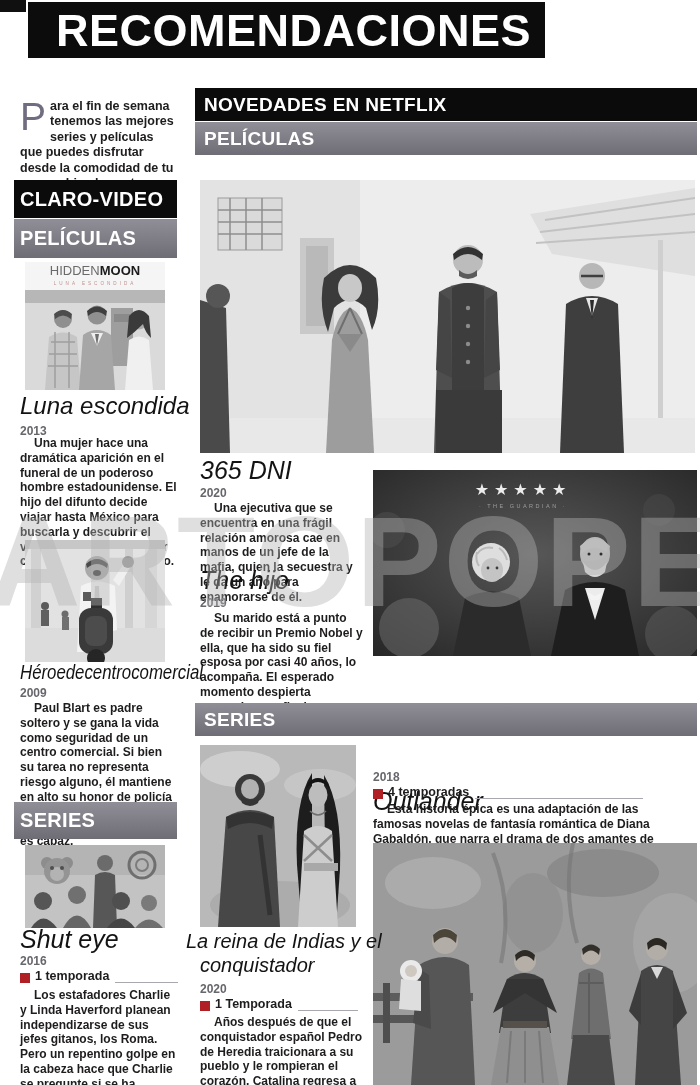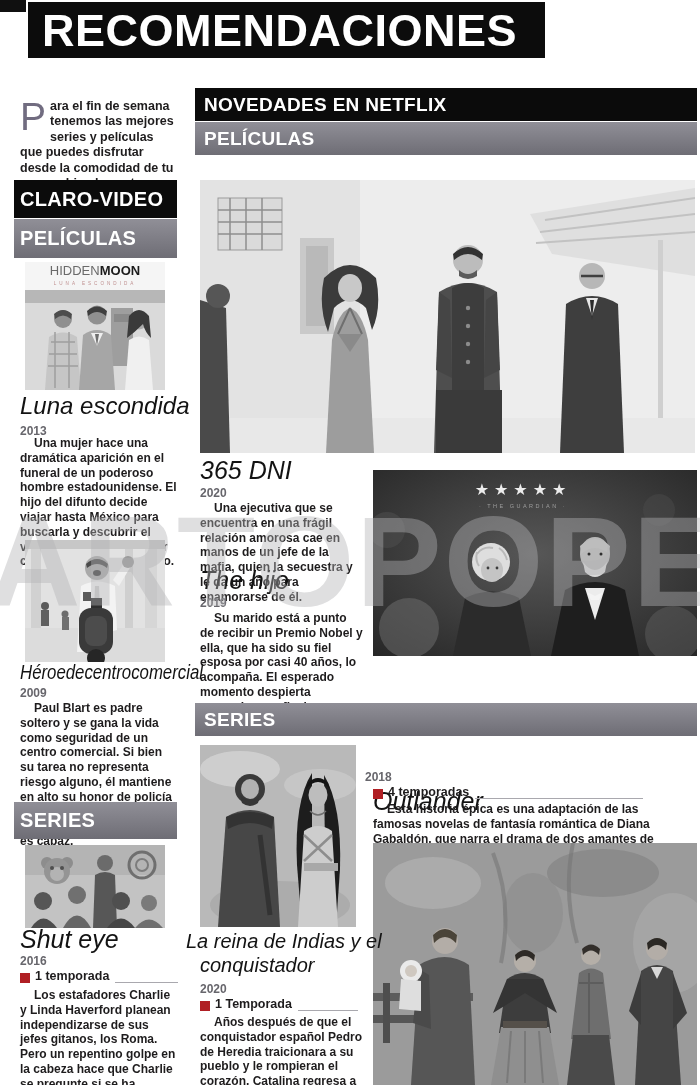--- a/index.html
+++ b/index.html
@@ -4,21 +4,21 @@
 <style>
   html,body{margin:0;padding:0;background:#ffffff;}
   .page{
     position:relative;width:700px;height:1085px;background:#fff;
     font-family:"Liberation Sans", sans-serif;overflow:hidden;color:#1e1c1d;
   }
   
   .corner-sq{position:absolute;left:0;top:0;width:26px;height:12px;background:#101010;}
   .banner{
     position:absolute;left:28px;top:2px;width:517px;height:56px;background:#0c0c0c;
-    color:#fff;font-size:45px;font-weight:700;line-height:57px;padding-left:14px;
+    color:#fff;font-size:45px;font-weight:700;line-height:57px;padding-left:28px;
     letter-spacing:0.5px;white-space:nowrap;box-sizing:border-box;
   }
   
   .hdr{position:absolute;color:#fff;display:flex;align-items:center;box-sizing:border-box;
        font-weight:700;letter-spacing:0.3px;}
   .hdr.black{background:#0b0b0b;}
   .hdr.gray{background:linear-gradient(180deg,#908f97 0%,#6e6d75 100%);}
   .hdr-claro{left:14px;top:180px;width:163px;height:38px;font-size:20px;padding-left:6px;}
   .hdr-claro-pel{left:14px;top:219px;width:163px;height:39px;font-size:20px;padding-left:6px;}
   .hdr-claro-ser{left:14px;top:802px;width:163px;height:37px;font-size:20px;padding-left:6px;}
@@ -286,21 +286,21 @@
       <ellipse cx="118" cy="50" rx="9.5" ry="11.5" fill="#bdbdbd"></ellipse>
       <path d="M106 44 Q118 30 130 44 L128 38 Q118 28 108 38 Z" fill="#141414"></path>
       <path d="M98 182 L104 86 Q118 76 132 86 L138 182 Z" fill="#cdcdcd"></path>
       <path d="M104 90 L132 116 M132 90 L104 116" stroke="#8d8d8d" stroke-width="2.5"></path>
       <path d="M110 66 Q118 74 126 66" stroke="#6f6f6f" stroke-width="1.5" fill="none"></path>
       <rect x="104" y="118" width="34" height="8" fill="#a8a8a8"></rect>
     </svg>
   </div>
 
   <div class="title" style="left:373px;top:740px;font-size:25px;margin-top:47px;">Outlander</div>
-  <div class="year" style="left:365px;top:770px;">2018</div>
+  <div class="year" style="left:373px;top:770px;">2018</div>
   <div class="seasons" style="left:373px;top:785px;width:270px;">
     <span class="sq"></span>
     <span class="lbl">4 temporadas</span>
     <span class="rule"></span>
   </div>
   <p class="desc" style="left:373px;top:802px;width:316px;">Esta historia épica es una adaptación de las famosas novelas de fantasía romántica de Diana Gabaldón, que narra el drama de dos amantes de diferentes tiempos.</p>
 
   <div class="fig fig-outl">
     <svg viewBox="0 0 324 242">
       <rect width="324" height="242" fill="#9b9b9b"></rect>

